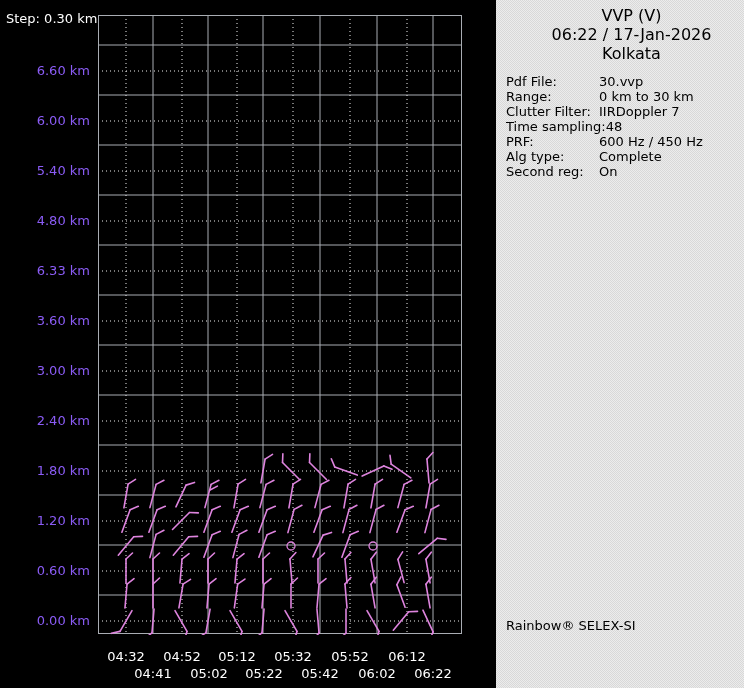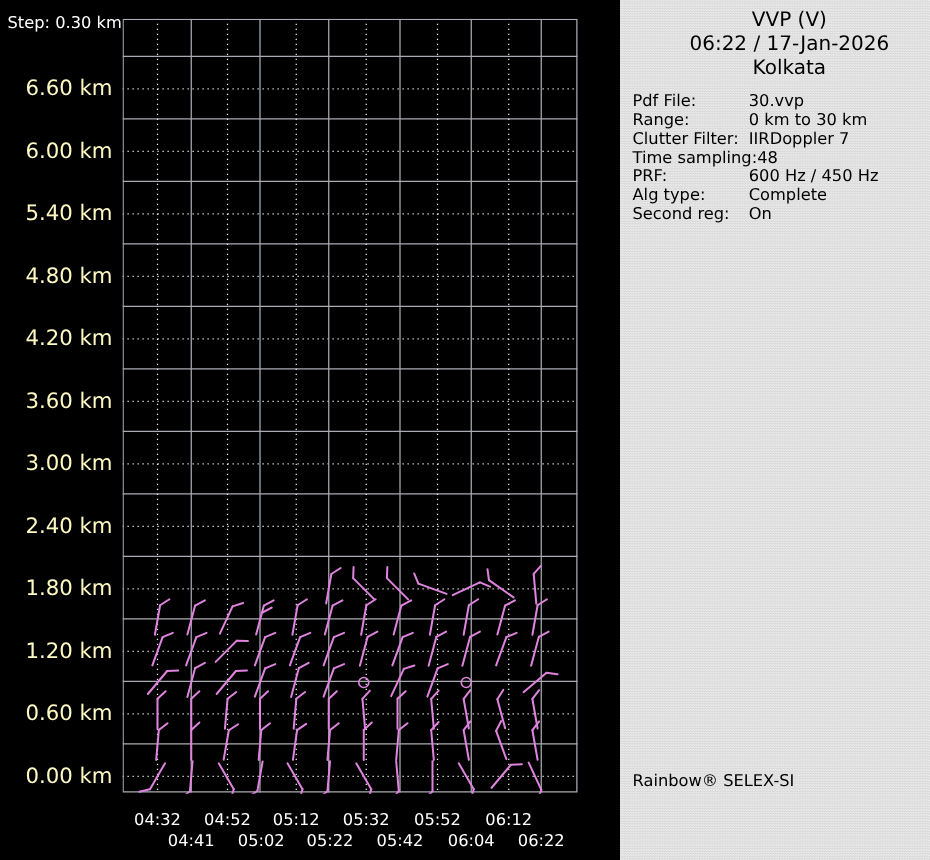--- a/index.html
+++ b/index.html
@@ -4,21 +4,21 @@
 <style>
   html,body{margin:0;padding:0;background:#000;}
   .screen{position:relative;width:744px;height:688px;background:#000;overflow:hidden;
           font-family:"DejaVu Sans","Liberation Sans",sans-serif;}
   
   .chart-region{position:absolute;left:0;top:0;width:512px;height:556px;background:#000;}
   .chart-title{position:absolute;left:98px;top:1px;width:364px;text-align:center;
                color:#fff;font-size:13px;}
   .step-label{position:absolute;left:6px;top:11px;color:#fff;font-size:13px;white-space:nowrap;}
   .ylab{position:absolute;left:0;width:90px;height:16px;line-height:16px;text-align:right;
-        color:#fef9c3;font-size:17px;white-space:nowrap;}
+        color:#8b5cf6;font-size:13px;white-space:nowrap;}
   .xlab{position:absolute;width:60px;height:15px;line-height:15px;text-align:center;
         color:#fff;font-size:13px;white-space:nowrap;}
   #plot{position:absolute;left:98px;top:15px;}
   
   .info-panel{position:absolute;left:496px;top:0;width:271px;height:688px;
               background-color:#e2e2e2;
               background-image:repeating-conic-gradient(#ececec 0% 25%, #d8d8d8 0% 50%);
               background-size:2px 2px;color:#000;}
   .panel-head{margin-top:6px;text-align:center;font-size:16px;line-height:19px;}
   .panel-fields{margin-top:11px;margin-left:10px;font-size:13px;line-height:15px;}
@@ -32,21 +32,21 @@
 
 <div class="screen">
 
   <div class="chart-region">
     <div class="step-label">Step: 0.30 km</div>
     <div>
         <div class="ylab" style="top: 63px;">6.60 km</div>
         <div class="ylab" style="top: 113px;">6.00 km</div>
         <div class="ylab" style="top: 163px;">5.40 km</div>
         <div class="ylab" style="top: 213px;">4.80 km</div>
-        <div class="ylab" style="top: 263px;">4.20 km</div>
+        <div class="ylab" style="top: 263px;">6.33 km</div>
         <div class="ylab" style="top: 313px;">3.60 km</div>
         <div class="ylab" style="top: 363px;">3.00 km</div>
         <div class="ylab" style="top: 413px;">2.40 km</div>
         <div class="ylab" style="top: 463px;">1.80 km</div>
         <div class="ylab" style="top: 513px;">1.20 km</div>
         <div class="ylab" style="top: 563px;">0.60 km</div>
         <div class="ylab" style="top: 613px;">0.00 km</div>
       </div>
     <svg id="plot" width="365" height="620">
         <line x1="0" y1="30" x2="364" y2="30" stroke="#a9adb3" stroke-width="1"></line>
@@ -402,21 +402,21 @@
         <div class="xlab" style="left: 96px; top: 649px;">04:32</div>
         <div class="xlab" style="left: 152px; top: 649px;">04:52</div>
         <div class="xlab" style="left: 207px; top: 649px;">05:12</div>
         <div class="xlab" style="left: 263px; top: 649px;">05:32</div>
         <div class="xlab" style="left: 320px; top: 649px;">05:52</div>
         <div class="xlab" style="left: 377px; top: 649px;">06:12</div>
         <div class="xlab" style="left: 123px; top: 666px;">04:41</div>
         <div class="xlab" style="left: 179px; top: 666px;">05:02</div>
         <div class="xlab" style="left: 234px; top: 666px;">05:22</div>
         <div class="xlab" style="left: 290px; top: 666px;">05:42</div>
-        <div class="xlab" style="left: 347px; top: 666px;">06:04</div>
+        <div class="xlab" style="left: 347px; top: 666px;">06:02</div>
         <div class="xlab" style="left: 403px; top: 666px;">06:22</div>
       </div>
   </div>
 
   <div class="info-panel">
     <div class="panel-head">
       <div>VVP (V)</div>
       <div>06:22 / 17-Jan-2026</div>
       <div>Kolkata</div>
     </div>

